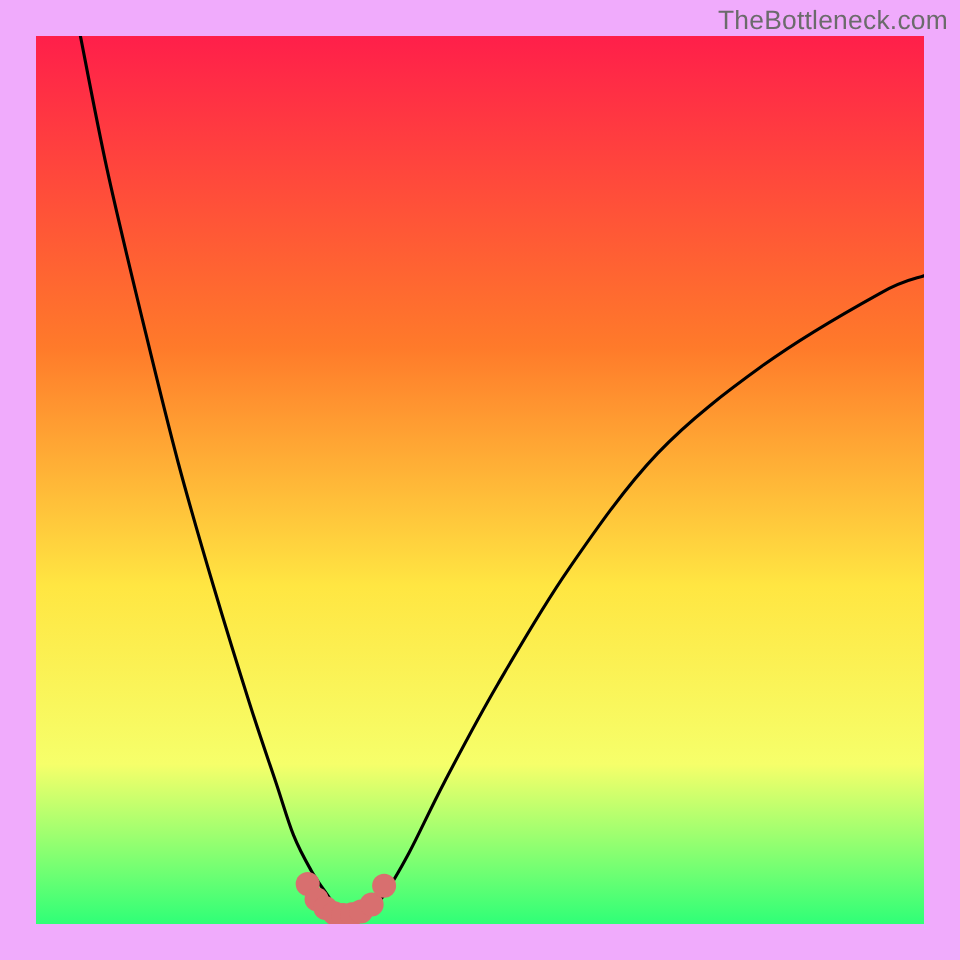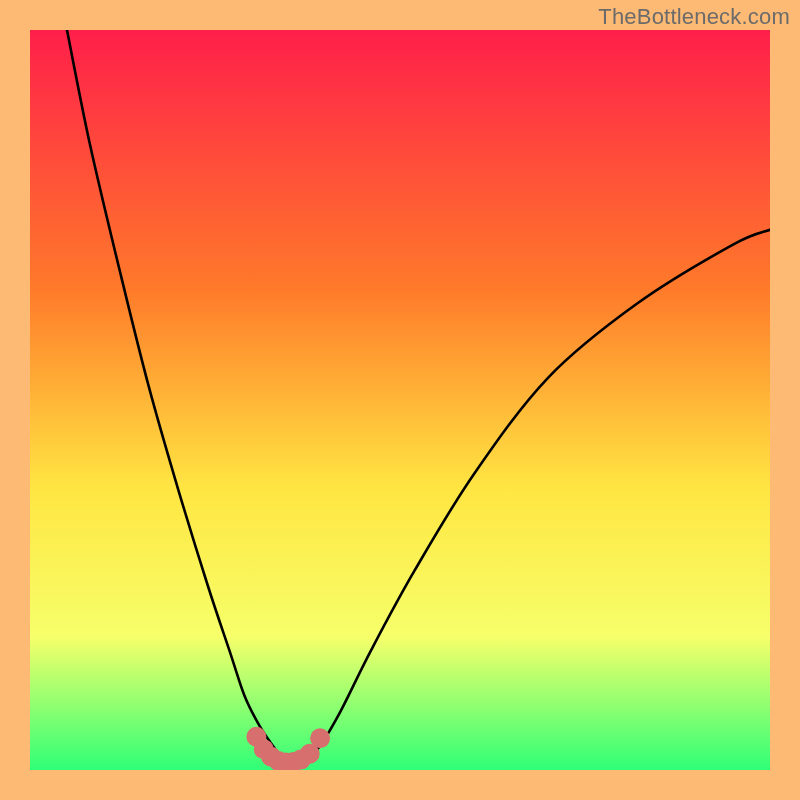--- a/index.html
+++ b/index.html
@@ -8,21 +8,21 @@
     width: 800px;
     height: 800px;
     background: #000;
     font-family: Arial, Helvetica, sans-serif;
     overflow: hidden;
   }
   .frame {
     position: relative;
     width: 800px;
     height: 800px;
-    background: #fdba74;
+    background: #f0abfc;
   }
   .watermark {
     position: absolute;
     top: 4px;
     right: 10px;
     color: #6b6b6b;
     font-size: 22px;
     font-weight: 500;
     letter-spacing: 0.2px;
     user-select: none;

